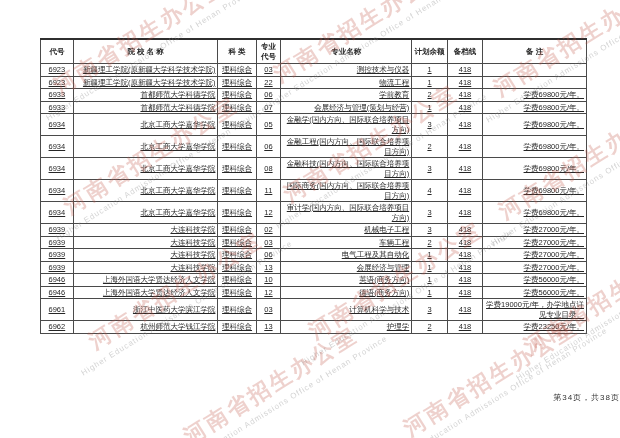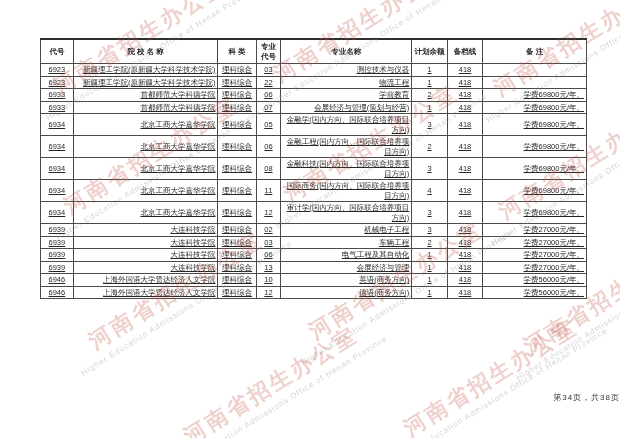--- a/index.html
+++ b/index.html
@@ -250,19 +250,39 @@
           <tr>
             <td class="c">6946</td>
             <td class="l">上海外国语大学贤达经济人文学院</td>
             <td class="c">理科综合</td>
             <td class="c">12</td>
             <td class="l">德语(商务方向)</td>
             <td class="c">1</td>
             <td class="c">418</td>
             <td class="l">学费56000元/年。</td>
           </tr>
+          <tr>
+            <td class="c">6961</td>
+            <td class="l">浙江中医药大学滨江学院</td>
+            <td class="c">理科综合</td>
+            <td class="c">03</td>
+            <td class="l">计算机科学与技术</td>
+            <td class="c">3</td>
+            <td class="c">418</td>
+            <td class="l">学费19000元/年，办学地点详见专业目录。</td>
+          </tr>
+          <tr>
+            <td class="c">6962</td>
+            <td class="l">杭州师范大学钱江学院</td>
+            <td class="c">理科综合</td>
+            <td class="c">13</td>
+            <td class="l">护理学</td>
+            <td class="c">2</td>
+            <td class="c">418</td>
+            <td class="l">学费23250元/年。</td>
+          </tr>
         </tbody>
     </table>
   </div>
 
   <div class="footer">第34页，共38页</div>
 
 </div>
 
 </body></html>

